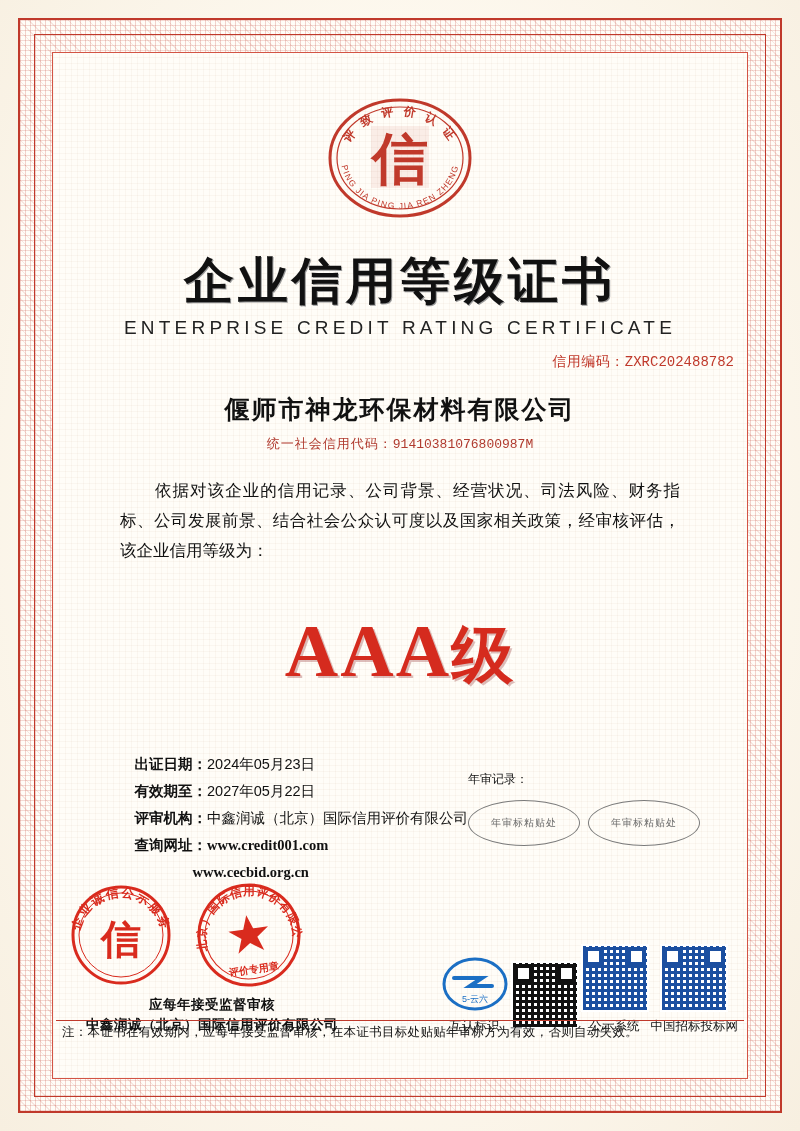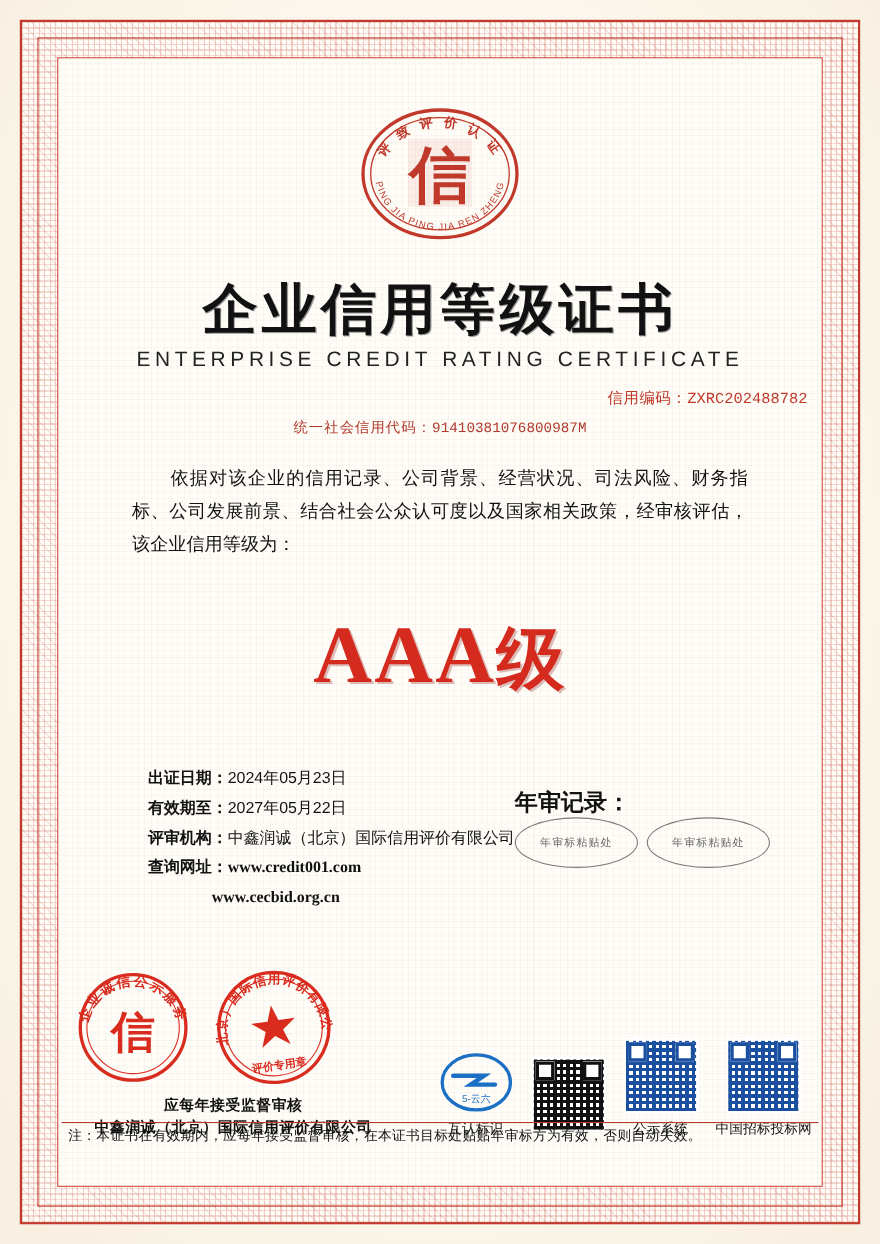--- a/index.html
+++ b/index.html
@@ -107,42 +107,42 @@
     margin-top:54px;width:100%;
     display:flex;justify-content:flex-end;align-items:flex-start;
   }
   .dl{font-size:14.5px;color:#111;line-height:27px;font-family:"Liberation Sans", sans-serif;}
   .dl .row{white-space:nowrap;}
   .dl .lbl{font-weight:bold;}
   .dl .url{font-family:"Liberation Serif", serif;font-weight:bold;}
   .dl .url-indent{padding-left:58px;}
 
   .annual{width:270px;padding-top:20px;}
-  .annual-title{font-size:21px;font-weight:bold;color:#111;margin-bottom:0;font-family:"Liberation Sans", sans-serif;}
+  .annual-title{font-size:12px;font-weight:normal;color:#111;margin-bottom:12px;font-family:"Liberation Sans", sans-serif;}
   .stamp-slots{display:flex;gap:8px;}
   .slot{
     width:110px;height:44px;border:1px solid #7a7a7a;border-radius:50%;
     display:flex;align-items:center;justify-content:center;
     font-size:10px;color:#6b6b6b;letter-spacing:1px;
     font-family:"Liberation Sans", sans-serif;
   }
 
   
   .bottom{
     position:absolute;left:0;right:0;bottom:34px;
     display:flex;align-items:flex-end;justify-content:space-between;
   }
   .seals{display:flex;flex-direction:column;align-items:flex-start;}
   .seals-row{display:flex;align-items:center;gap:6px;}
   .seal-caption{
     margin-top:2px;text-align:center;width:300px;
     font-size:13.5px;font-weight:bold;color:#111;letter-spacing:.5px;
     font-family:"Liberation Sans", sans-serif;line-height:20px;
   }
-  .qrs{display:flex;align-items:flex-end;gap:16px;}
+  .qrs{display:flex;align-items:flex-end;gap:2px;}
   .qr-item{display:flex;flex-direction:column;align-items:center;}
   .qr{
     width:64px;height:64px;
     background-image:
       repeating-linear-gradient(0deg,#111 0 3px,transparent 3px 6px),
       repeating-linear-gradient(90deg,#111 0 3px,transparent 3px 6px);
     background-color:#fff;
     border:2px solid #fff;
     position:relative;
   }
@@ -199,20 +199,21 @@
       </svg>
     </div>
 
     <div class="title-cn">企业信用等级证书</div>
     <div class="title-en">ENTERPRISE CREDIT RATING CERTIFICATE</div>
 
     <div class="code-line">
       <span>信用编码：</span><span class="code-val">ZXRC202488782</span>
     </div>
 
+    <div class="company">偃师市神龙环保材料有限公司</div>
     <div class="uscc">
       <span>统一社会信用代码：</span><span class="uscc-val">91410381076800987M</span>
     </div>
 
     <div class="body-text">
       <span class="indent"></span><span>依据对该企业的信用记录、公司背景、经营状况、司法风险、财务指标、公司发展前景、结合社会公众认可度以及国家相关政策，经审核评估，该企业信用等级为：</span>
     </div>
 
     <div class="grade">
       <span>AAA</span><span class="cn">级</span>

